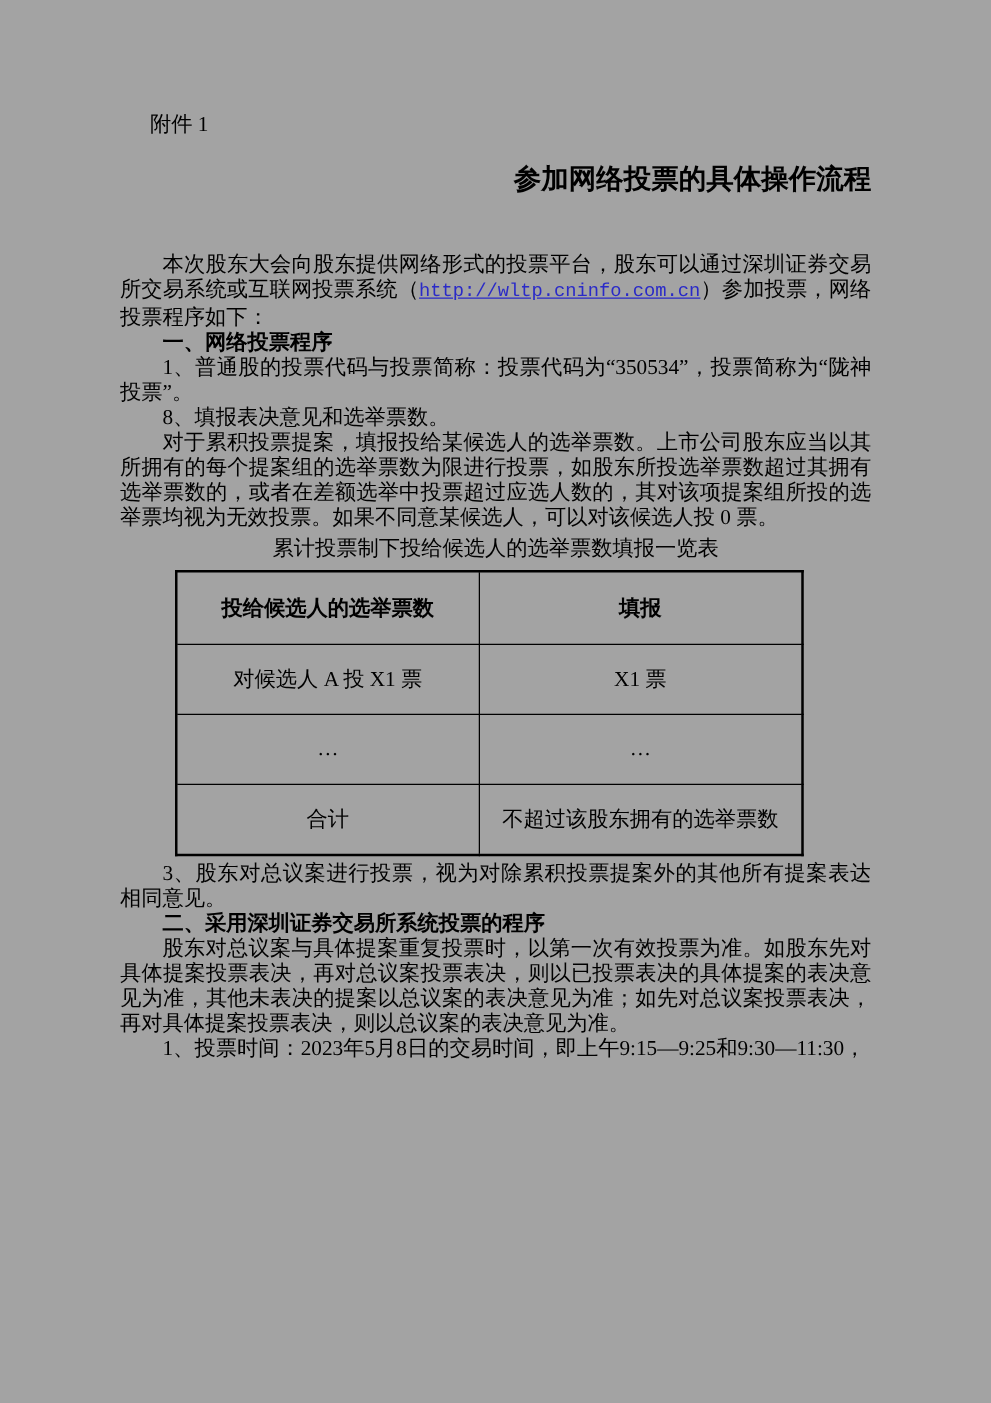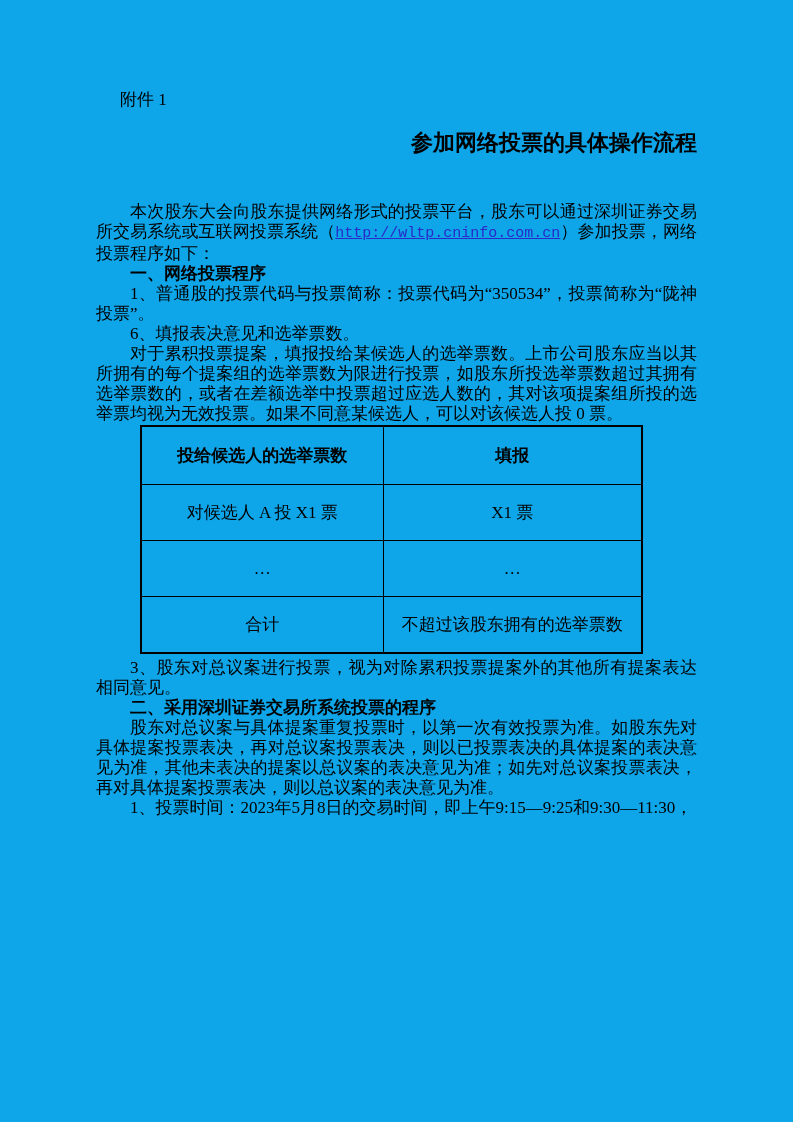--- a/index.html
+++ b/index.html
@@ -5,21 +5,21 @@
   html, body {
     margin: 0;
     padding: 0;
     background: #ffffff;
   }
   .page {
     position: relative;
     width: 793px;
     height: 1122px;
     box-sizing: border-box;
-    background: #0ea5e9;
+    background: #a3a3a3;
     color: #000000;
     padding: 88px 96px 0 96px;
     overflow: hidden;
     font-family: "Liberation Serif", "DejaVu Serif", serif;
   }
   .attachment {
     font-size: 17px;
     line-height: 24px;
     margin-left: 24px;
   }
@@ -92,25 +92,26 @@
   <h1 class="doc-title">参加网络投票的具体操作流程</h1>
 
   <p class="para first">
     <span>本次股东大会向股东提供网络形式的投票平台，股东可以通过深圳证券交易所交易系统或互联网投票系统（</span><a class="url-link">http://wltp.cninfo.com.cn</a><span>）参加投票，网络投票程序如下：</span>
   </p>
 
   <p class="para heading">一、网络投票程序</p>
 
   <p class="para">1、普通股的投票代码与投票简称：投票代码为“350534”，投票简称为“陇神投票”。</p>
 
-  <p class="para">6、填报表决意见和选举票数。</p>
+  <p class="para">8、填报表决意见和选举票数。</p>
 
 
   <p class="para">对于累积投票提案，填报投给某候选人的选举票数。上市公司股东应当以其所拥有的每个提案组的选举票数为限进行投票，如股东所投选举票数超过其拥有选举票数的，或者在差额选举中投票超过应选人数的，其对该项提案组所投的选举票均视为无效投票。如果不同意某候选人，可以对该候选人投 0 票。</p>
 
+  <p class="table-caption">累计投票制下投给候选人的选举票数填报一览表</p>
 
   <table class="vote-table">
     <colgroup>
       <col class="col-votes">
       <col class="col-fill">
     </colgroup>
     <thead>
       <tr>
         <th>投给候选人的选举票数</th>
         <th>填报</th>

